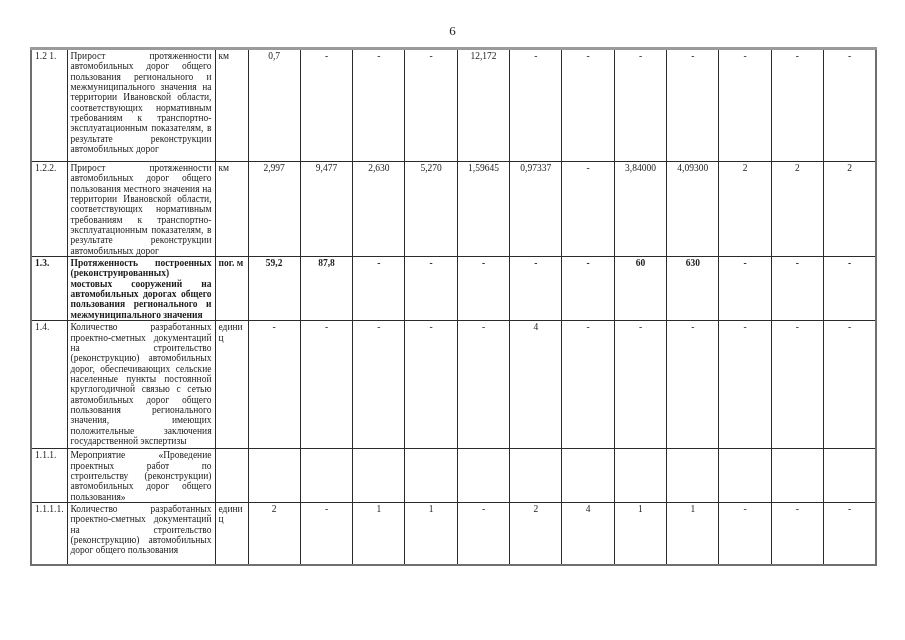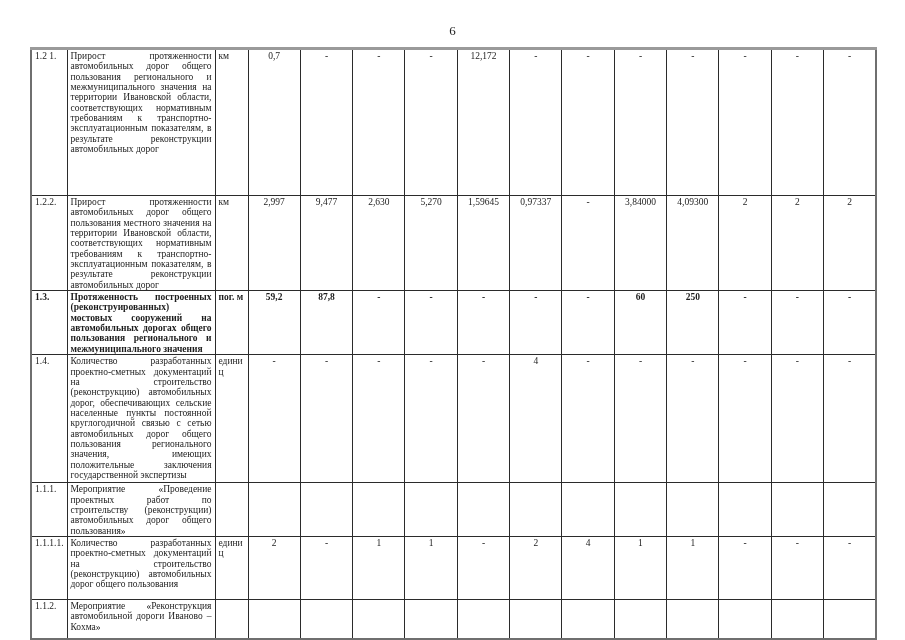--- a/index.html
+++ b/index.html
@@ -36,21 +36,21 @@
     line-height: 10.35px;
     padding: 1px 3px 0 3px;
     overflow: hidden;
     word-wrap: break-word;
   }
   td.id-cell   { text-align: left; padding-left: 3px; }
   td.name-cell { text-align: justify; text-justify: inter-word; }
   td.unit-cell { padding-left: 2px; padding-right: 2px; }
   td.val-cell  { text-align: center; }
   
-  tr.r0 { height: 147px; }
+  tr.r0 { height: 113px; }
   tr.r1 { height: 93px;  }
   tr.r2 { height: 64px; font-weight: bold;  }
   tr.r3 { height: 128px; }
   tr.r4 { height: 42px;  }
   tr.r5 { height: 63px;  }
   tr.r6 { height: 40px;  }
 </style>
 </head>
 <body>
 
@@ -115,21 +115,21 @@
           <td class="name-cell">Протяженность построенных (реконструированных) мостовых сооружений на автомобильных дорогах общего пользования регионального и межмуниципального значения</td>
           <td class="unit-cell">пог. м</td>
           <td class="val-cell">59,2</td>
           <td class="val-cell">87,8</td>
           <td class="val-cell">-</td>
           <td class="val-cell">-</td>
           <td class="val-cell">-</td>
           <td class="val-cell">-</td>
           <td class="val-cell">-</td>
           <td class="val-cell">60</td>
-          <td class="val-cell">250</td>
+          <td class="val-cell">630</td>
           <td class="val-cell">-</td>
           <td class="val-cell">-</td>
           <td class="val-cell">-</td>
         </tr>
         <tr class="r3">
           <td class="id-cell">1.4.</td>
           <td class="name-cell">Количество разработанных проектно-сметных документаций на строительство (реконструкцию) автомобильных дорог, обеспечивающих сельские населенные пункты постоянной круглогодичной связью с сетью автомобильных дорог общего пользования регионального значения, имеющих положительные заключения государственной экспертизы</td>
           <td class="unit-cell">единиц</td>
           <td class="val-cell">-</td>
           <td class="val-cell">-</td>
@@ -171,32 +171,15 @@
           <td class="val-cell">1</td>
           <td class="val-cell">-</td>
           <td class="val-cell">2</td>
           <td class="val-cell">4</td>
           <td class="val-cell">1</td>
           <td class="val-cell">1</td>
           <td class="val-cell">-</td>
           <td class="val-cell">-</td>
           <td class="val-cell">-</td>
         </tr>
-        <tr class="r6">
-          <td class="id-cell">1.1.2.</td>
-          <td class="name-cell">Мероприятие «Реконструкция автомобильной дороги Иваново – Кохма»</td>
-          <td class="unit-cell"></td>
-          <td class="val-cell"></td>
-          <td class="val-cell"></td>
-          <td class="val-cell"></td>
-          <td class="val-cell"></td>
-          <td class="val-cell"></td>
-          <td class="val-cell"></td>
-          <td class="val-cell"></td>
-          <td class="val-cell"></td>
-          <td class="val-cell"></td>
-          <td class="val-cell"></td>
-          <td class="val-cell"></td>
-          <td class="val-cell"></td>
-        </tr>
       </tbody>
   </table>
 </div>
 
 </body></html>

